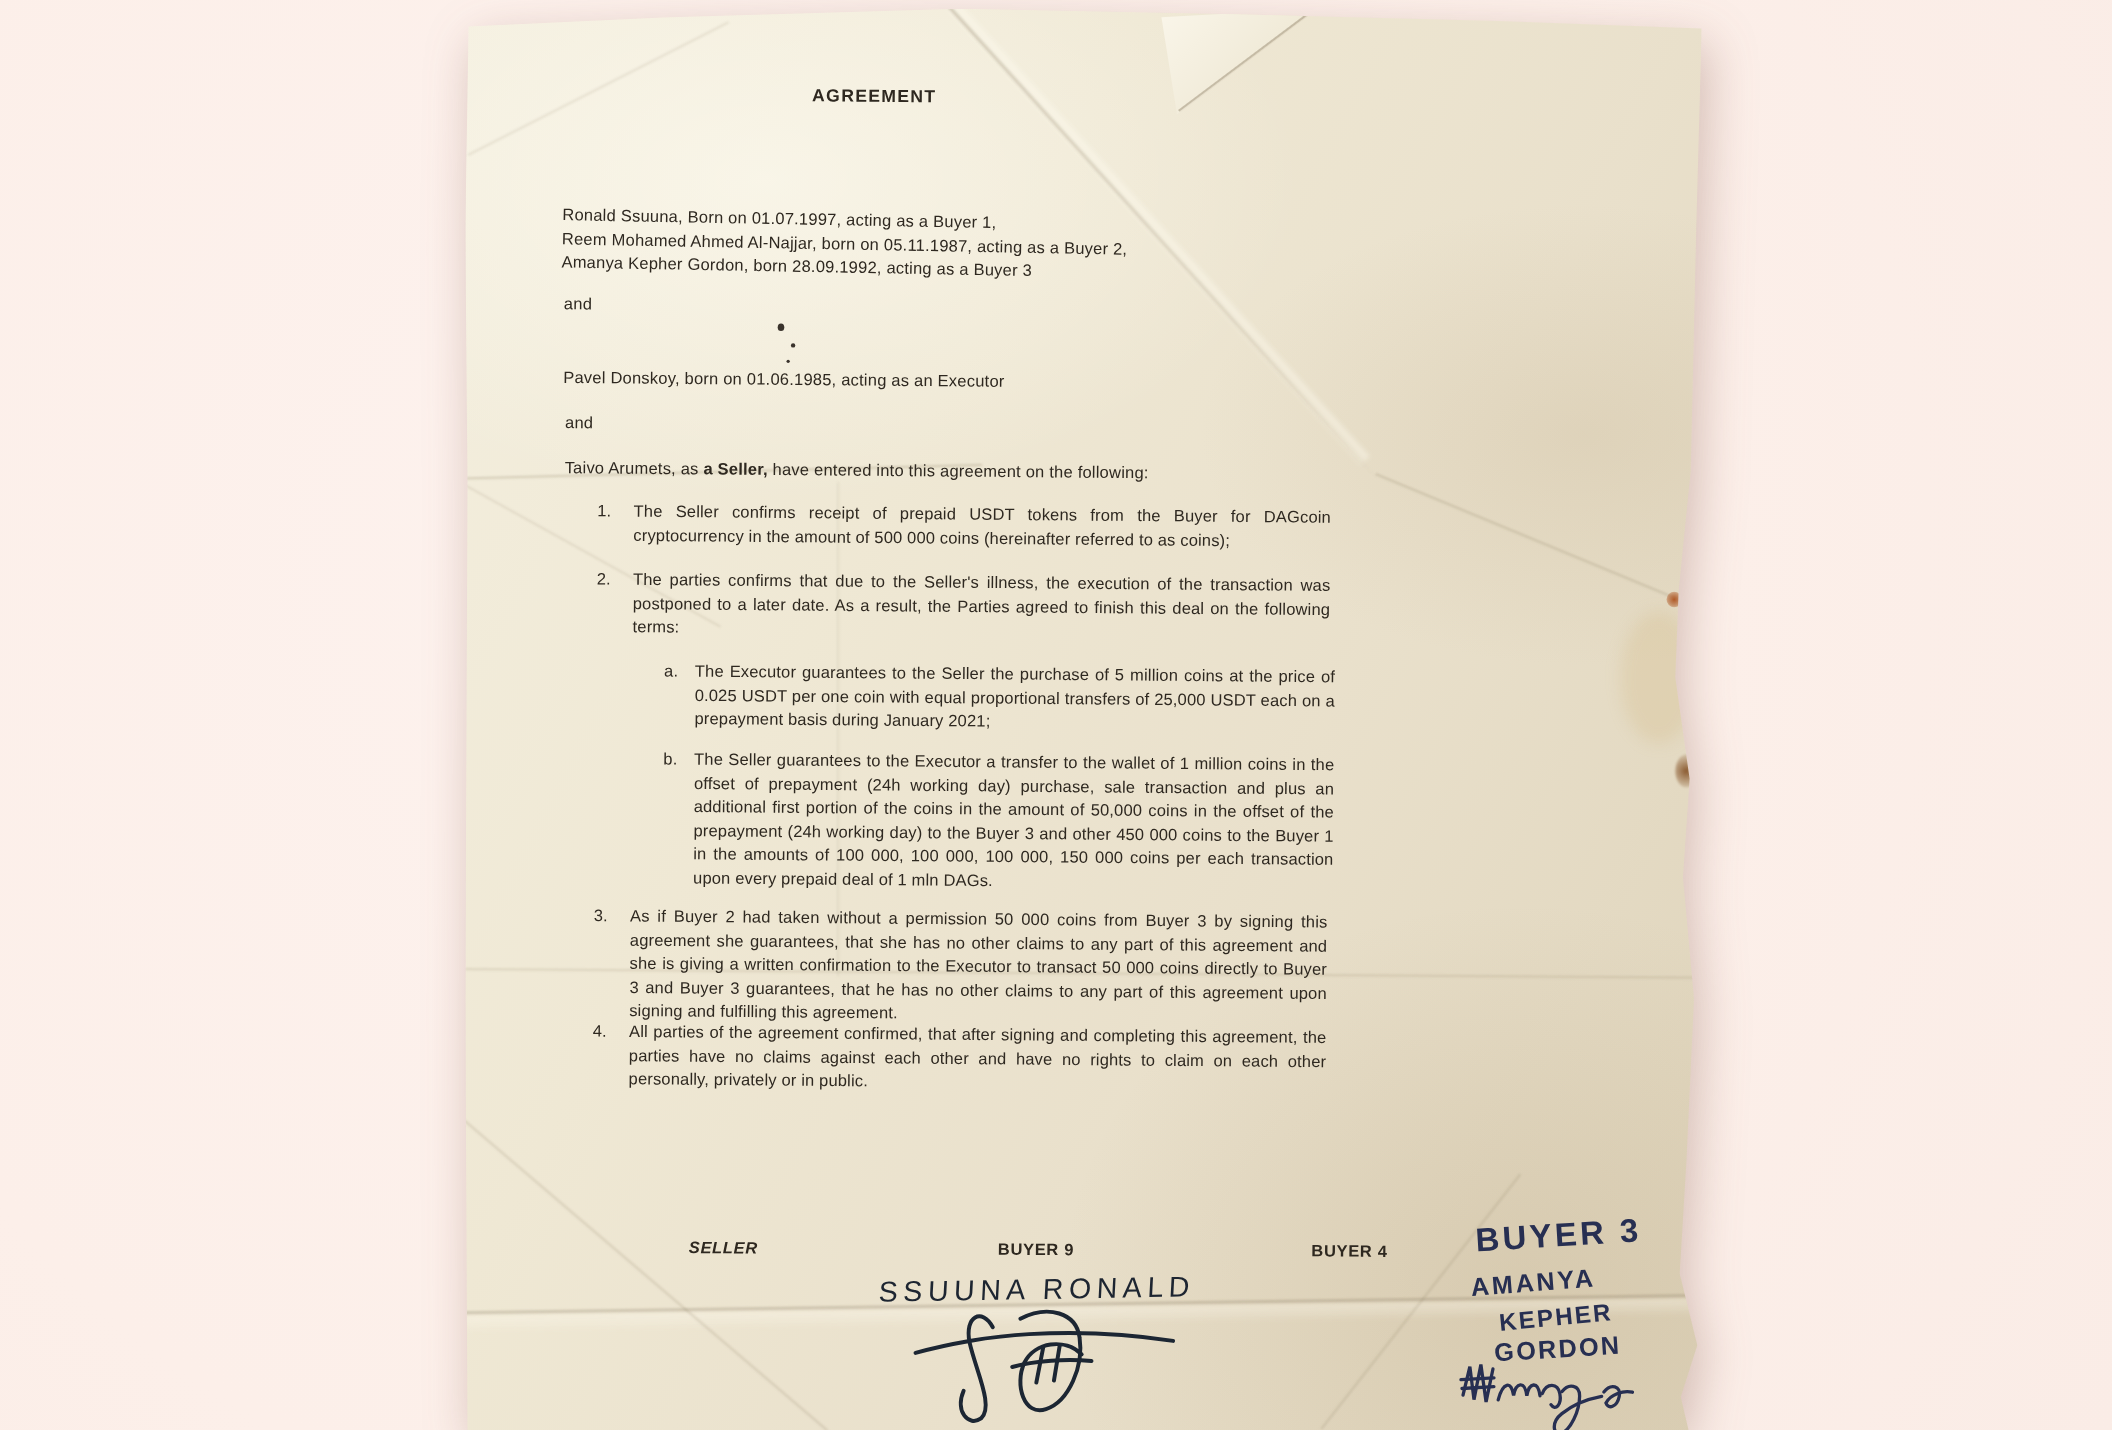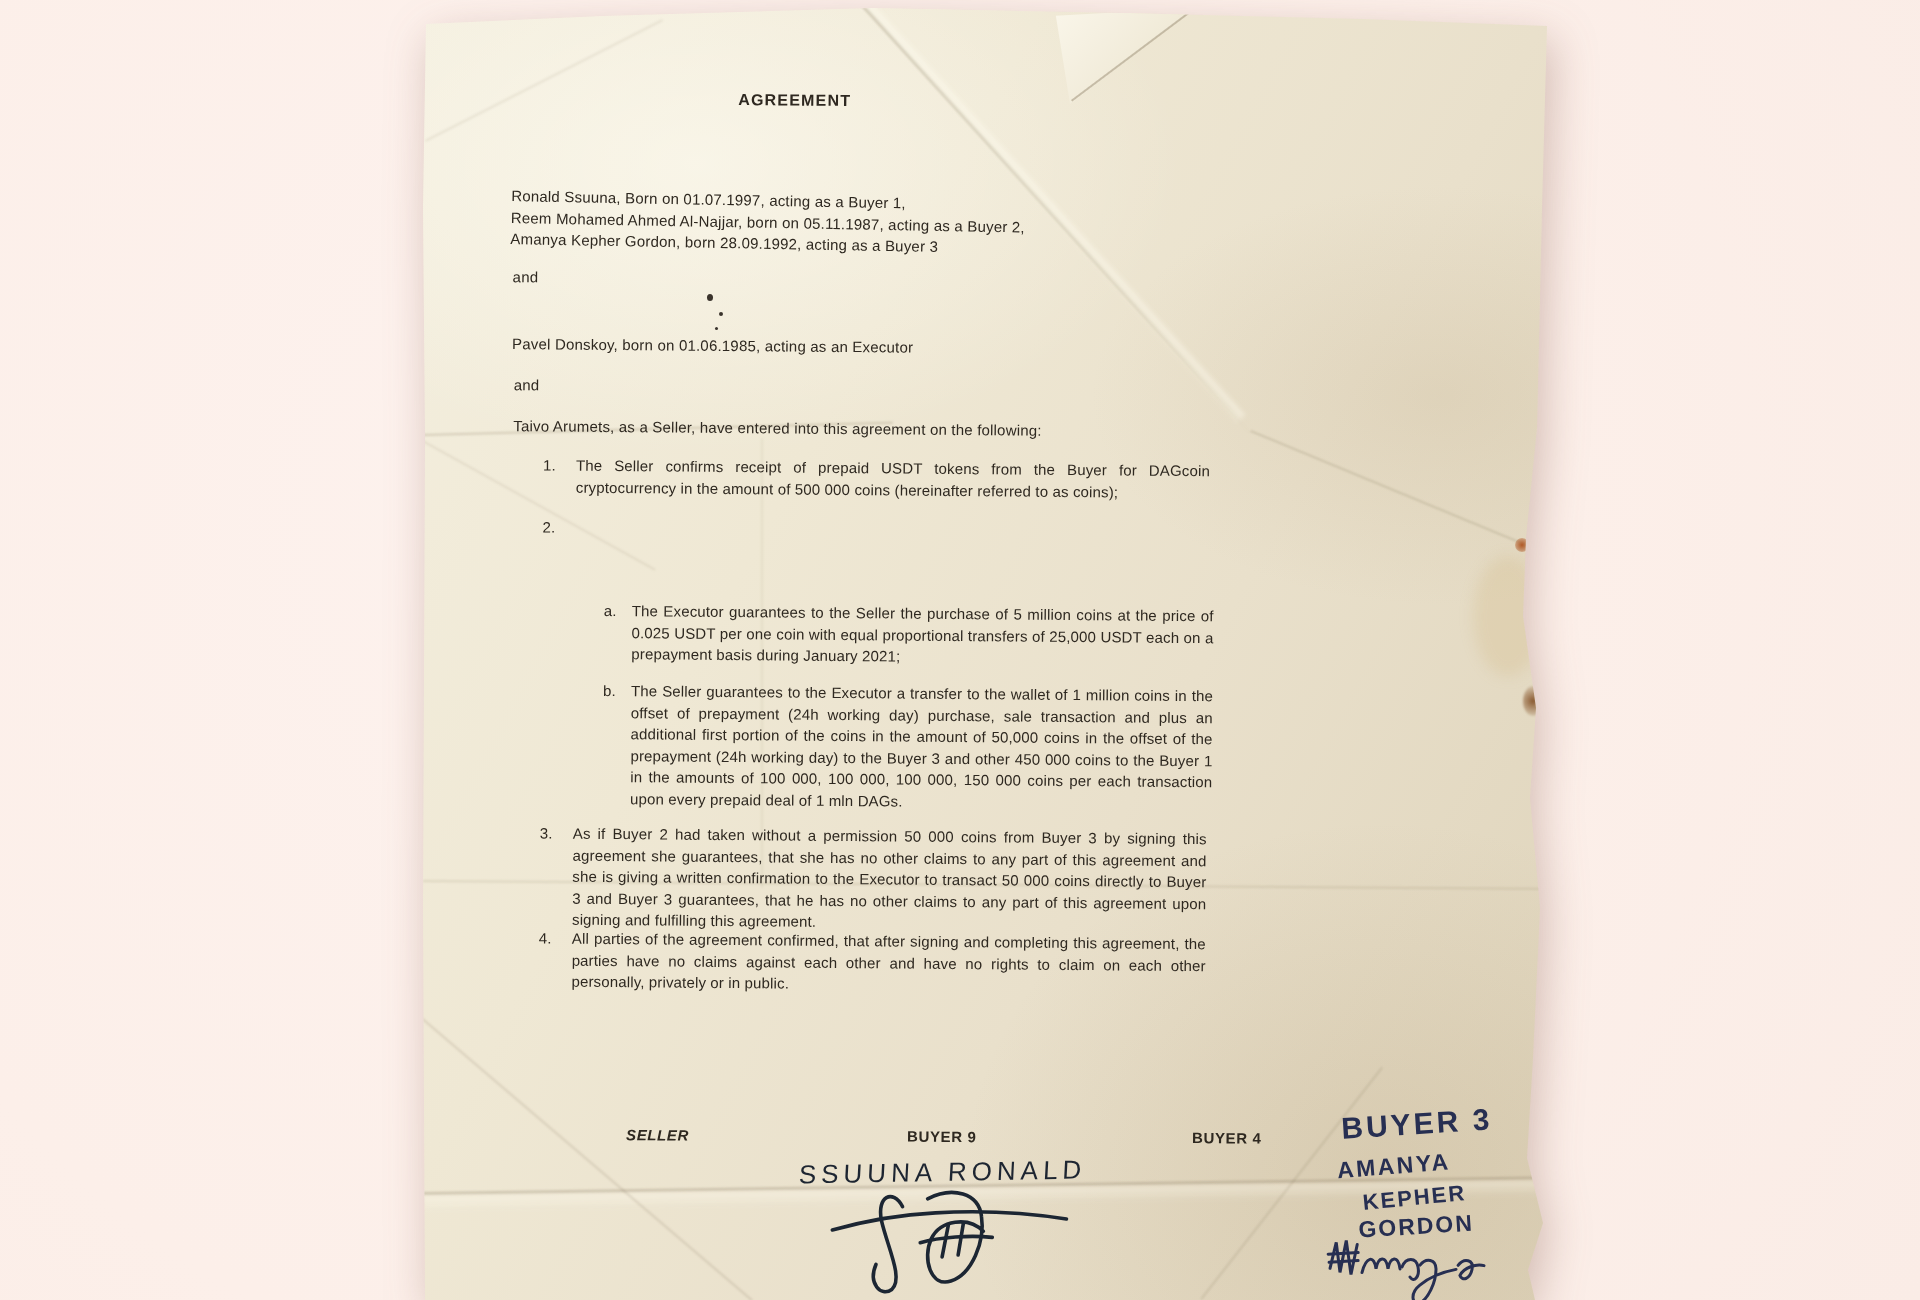--- a/index.html
+++ b/index.html
@@ -73,45 +73,46 @@
 
     <div class="stain" style="left:1092px;top:530px;width:14px;height:14px;background:radial-gradient(circle,#b05a28 0%,rgba(176,90,40,.55) 55%,rgba(176,90,40,0) 100%);"></div>
     <div class="stain" style="left:1100px;top:678px;width:20px;height:30px;background:radial-gradient(circle,#8a5a30 0%,rgba(138,90,48,.4) 60%,rgba(138,90,48,0) 100%);filter:blur(1px);"></div>
     <div class="stain" style="left:1050px;top:548px;width:70px;height:120px;background:rgba(200,160,90,.16);filter:blur(7px);"></div>
     <div class="speck" style="left:284px;top:286px;width:6px;height:7px;"></div>
     <div class="speck" style="left:296px;top:304px;width:4px;height:4px;"></div>
     <div class="speck" style="left:292px;top:319px;width:3px;height:3px;"></div>
 
     <div class="doc">
 
-      <div class="abs title" style="left:316px;top:84px;">AGREEMENT</div>
+      <div class="abs title" style="left:316px;top:72px;">AGREEMENT</div>
 
       <div class="abs party-block" style="left:90px;top:180px;">
         <div class="line">Ronald Ssuuna, Born on 01.07.1997, acting as a Buyer 1,</div>
         <div class="line">Reem Mohamed Ahmed Al-Najjar, born on 05.11.1987, acting as a Buyer 2,</div>
         <div class="line">Amanya Kepher Gordon, born 28.09.1992, acting as a Buyer 3</div>
       </div>
 
       <div class="abs line" style="left:92px;top:261px;">and</div>
 
       <div class="abs line" style="left:92px;top:328px;">Pavel Donskoy, born on 01.06.1985, acting as an Executor</div>
 
       <div class="abs line" style="left:94px;top:369px;">and</div>
 
       <div class="abs line" style="left:94px;top:410px;">
-        <span>Taivo Arumets, as </span><span style="font-weight:normal">a Seller,</span><span> have entered into this agreement on the following:</span>
+        <span>Taivo Arumets, as </span><span style="font-weight:bold">a Seller,</span><span> have entered into this agreement on the following:</span>
       </div>
 
       <div class="abs item main" style="left:124px;top:449px;">
         <span class="num">1.</span>
         <span>The Seller confirms receipt of prepaid USDT tokens from the Buyer for DAGcoin cryptocurrency in the amount of 500 000 coins (hereinafter referred to as coins);</span>
       </div>
 
       <div class="abs item main" style="left:124px;top:511px;">
         <span class="num">2.</span>
+        <span>The parties confirms that due to the Seller's illness, the execution of the transaction was postponed to a later date. As a result, the Parties agreed to finish this deal on the following terms:</span>
       </div>
 
       <div class="abs item sub" style="left:186px;top:594px;">
         <span class="num">a.</span>
         <span>The Executor guarantees to the Seller the purchase of 5 million coins at the price of 0.025 USDT per one coin with equal proportional transfers of 25,000 USDT each on a prepayment basis during January 2021;</span>
       </div>
 
       <div class="abs item sub" style="left:186px;top:674px;">
         <span class="num">b.</span>
         <span>The Seller guarantees to the Executor a transfer to the wallet of 1 million coins in the offset of prepayment (24h working day) purchase, sale transaction and plus an additional first portion of the coins in the amount of 50,000 coins in the offset of the prepayment (24h working day) to the Buyer 3 and other 450 000 coins to the Buyer 1 in the amounts of 100 000, 100 000, 100 000, 150 000 coins per each transaction upon every prepaid deal of 1 mln DAGs.</span>

